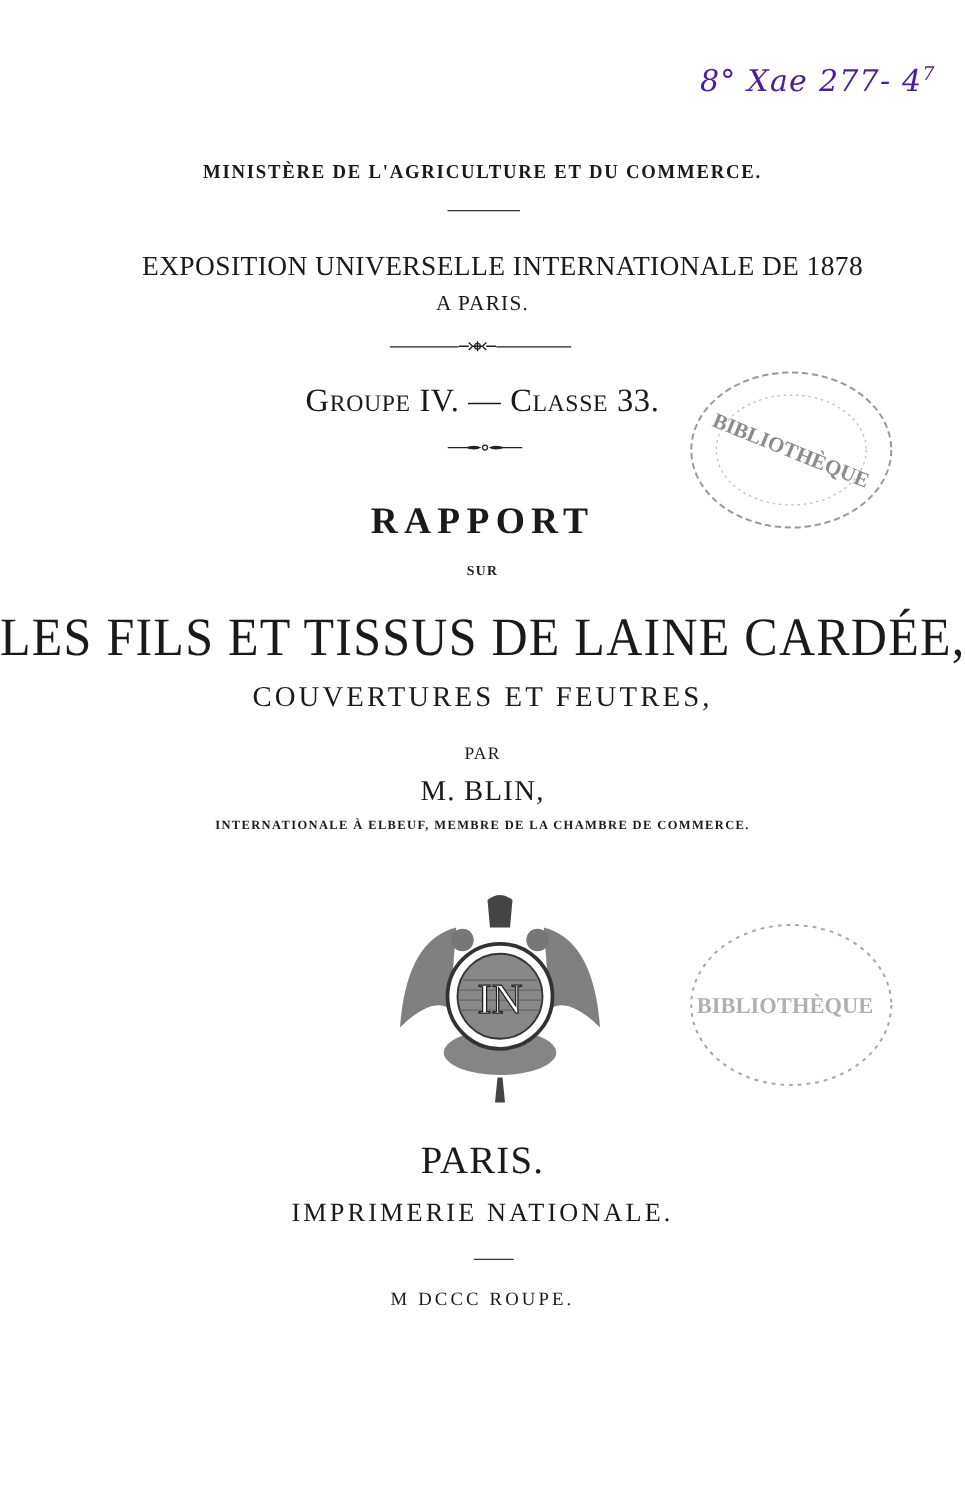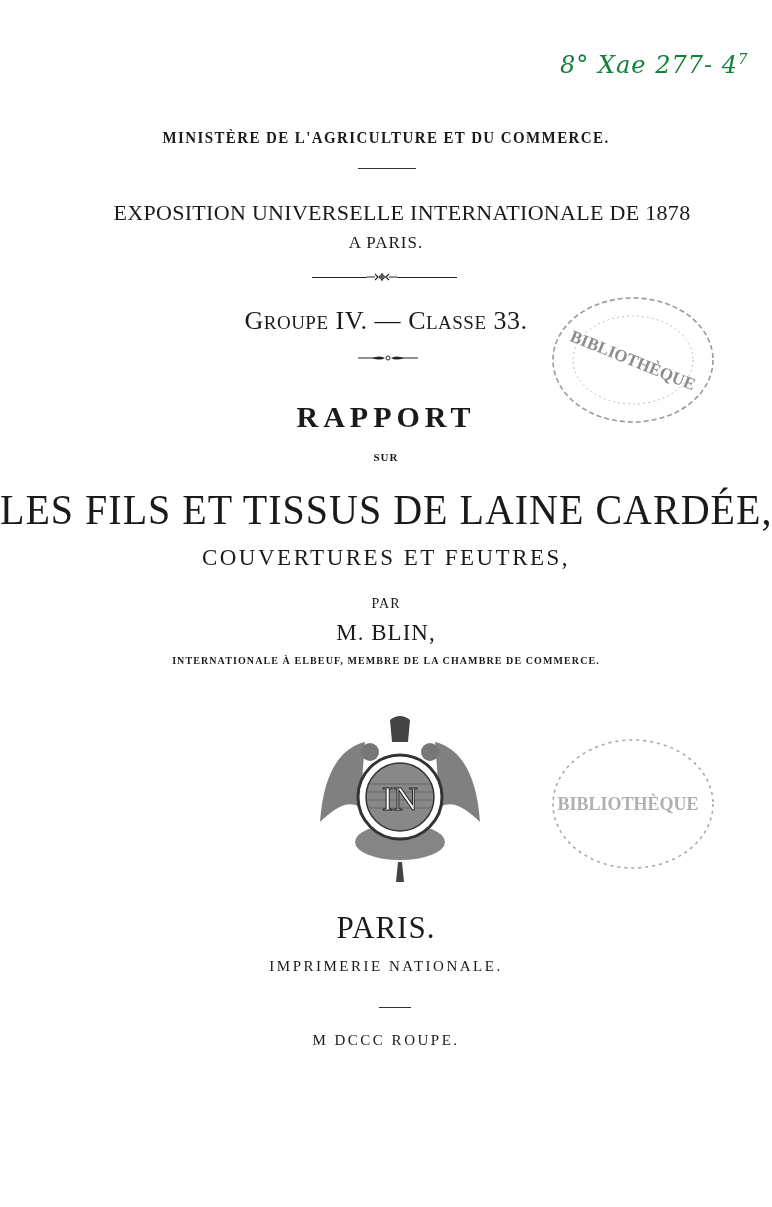--- a/index.html
+++ b/index.html
@@ -5,40 +5,40 @@
   html, body { margin: 0; padding: 0; }
   body {
     width: 772px; height: 1207px; background: #ffffff; position: relative;
     overflow: hidden; color: #1a1a1a;
     font-family: "Liberation Serif", "DejaVu Serif", serif;
   }
   .abs { position: absolute; white-space: nowrap; }
   .center { left: 0; width: 772px; text-align: center; }
   .shelfmark {
     left: 560px; top: 50px; font-family: "DejaVu Serif", serif; font-style: italic;
-    font-size: 24px; color: #15803d; letter-spacing: 1px;
+    font-size: 24px; color: #4c1d95; letter-spacing: 1px;
   }
   .shelfmark sup { font-size: 15px; }
   .ministere { top: 130px; font-size: 15px; font-weight: bold; letter-spacing: 1.4px; transform: scaleY(1.05); }
   .rule { position: absolute; height: 1px; background: #333; }
   .expo { top: 200px; font-size: 22px; letter-spacing: 0.3px; padding-left: 16px; }
   .aparis { top: 233px; font-size: 17px; letter-spacing: 1px; }
   .orn { position: absolute; display: flex; align-items: center; }
   .orn .ln { height: 1px; background: #222; }
   .groupe { top: 306px; font-size: 26px; letter-spacing: 0.5px; }
   .groupe .sc { font-size: 19px; margin-top: 48px; }
   .rapport { top: 400px; font-size: 30px; font-weight: bold; letter-spacing: 5px; }
   .sur { top: 451px; font-size: 11px; font-weight: bold; letter-spacing: 1px; }
   .title { top: 486px; font-size: 40px; letter-spacing: 1px; transform: scaleY(1.08); }
   .subtitle { top: 545px; font-size: 23px; letter-spacing: 2.5px; }
   .par { top: 596px; font-size: 14px; font-weight: normal; letter-spacing: 1px; }
   .author { top: 620px; font-size: 23px; letter-spacing: 1px; }
   .affil { top: 655px; font-size: 10px; font-weight: bold; letter-spacing: 1.1px; }
   .paris { top: 910px; font-size: 31px; letter-spacing: 1px; }
-  .imprim { top: 958px; font-size: 15px; letter-spacing: 2.5px; }
+  .imprim { top: 958px; font-size: 21px; letter-spacing: 2.5px; }
   .year { top: 1032px; font-size: 15px; letter-spacing: 2.5px; }
   .stamp { position: absolute; }
 </style>
 </head>
 <body>
 
 <div class="abs shelfmark"><span>8° Xae 277- 4</span><sup>7</sup></div>
 
 <div class="abs center ministere">MINISTÈRE DE L'AGRICULTURE ET DU COMMERCE.</div>
 <div class="rule" style="left:358px; top:168px; width:58px;"></div>

